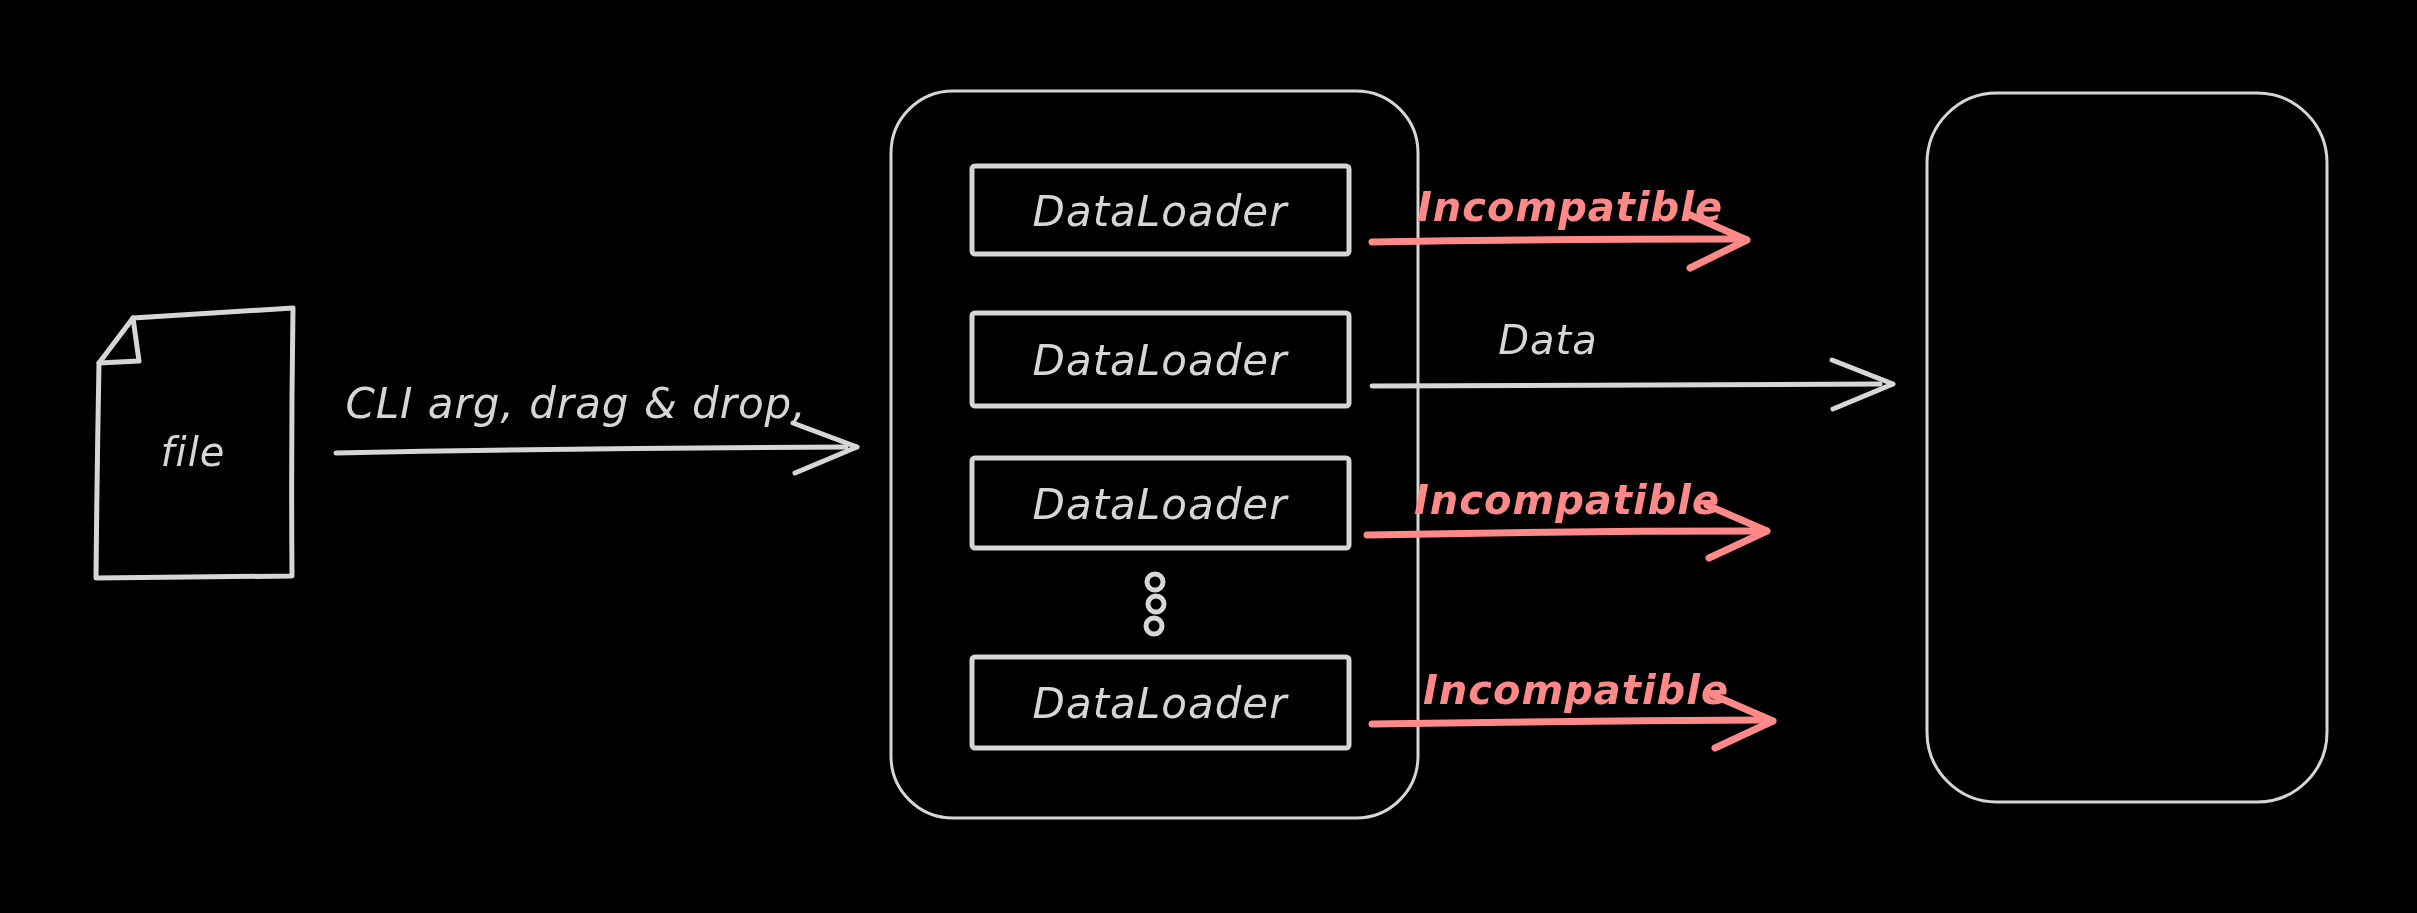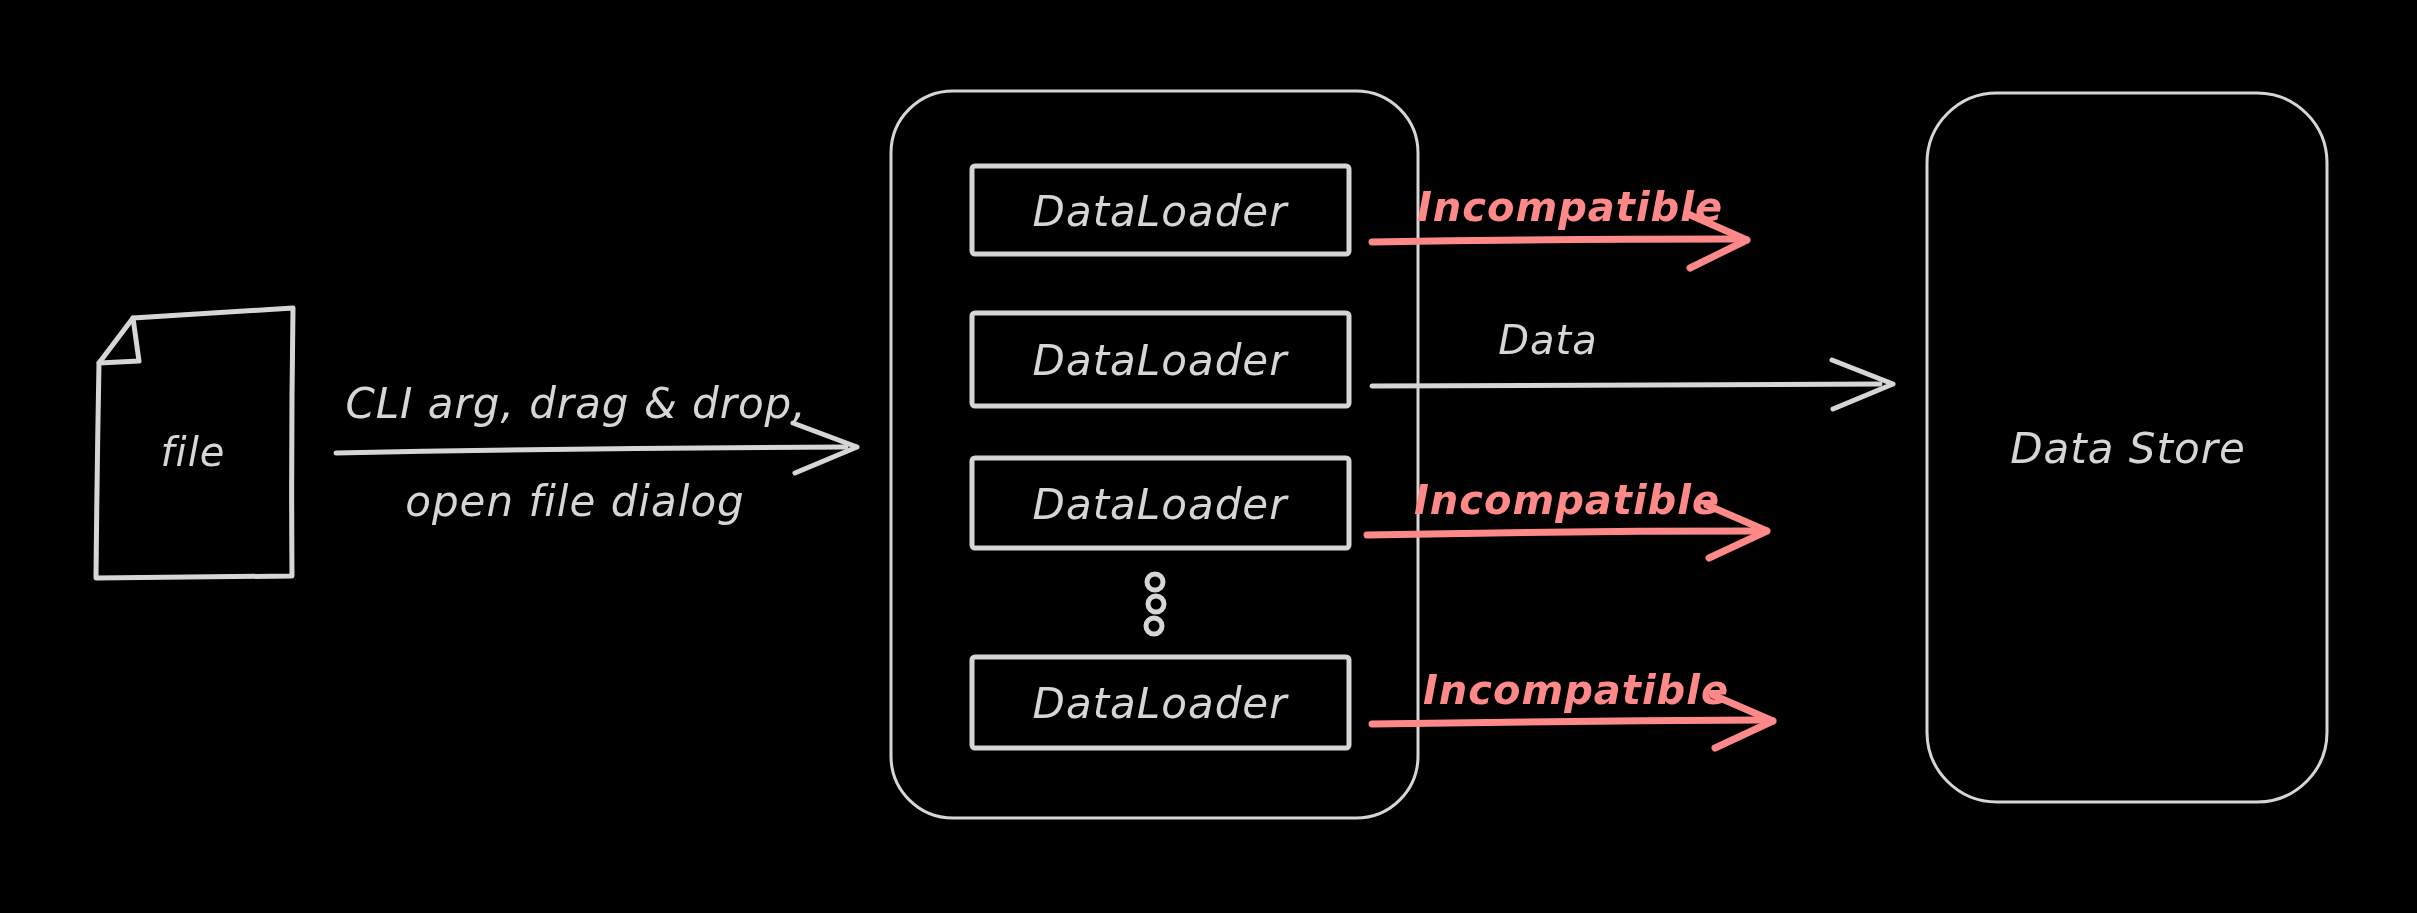--- a/index.html
+++ b/index.html
@@ -66,27 +66,25 @@
       <path d="M 1372 724 Q 1565 721 1761 720"></path>
       <path d="M 1773 721 L 1713 695 M 1773 721 L 1715 748"></path>
     </g>
 
     <rect x="1927" y="93" width="400" height="709" rx="70" ry="70" fill="none" stroke="#d6d6d6" stroke-width="3"></rect>
   </svg>
 
   <div class="lbl" style="left:193px;top:452px;">file</div>
 
   <div class="lbl big" style="left:576px;top:403px;">CLI arg, drag &amp; drop,</div>
-  <div class="lbl big" style="left:575px;top:501px;">open file dialog</div>
 
   <div class="lbl big" style="left:1160px;top:211px;">DataLoader</div>
   <div class="lbl big" style="left:1160px;top:360px;">DataLoader</div>
   <div class="lbl big" style="left:1160px;top:504px;">DataLoader</div>
   <div class="lbl big" style="left:1160px;top:703px;">DataLoader</div>
 
   <div class="lbl red" style="left:1570px;top:199px;">Incompatible</div>
   <div class="lbl" style="left:1548px;top:340px;">Data</div>
   <div class="lbl red" style="left:1567px;top:492px;">Incompatible</div>
   <div class="lbl red" style="left:1576px;top:682px;">Incompatible</div>
 
-  <div class="lbl big" style="left:2128px;top:448px;">Data Store</div>
 
 </div>
 
 </body></html>

